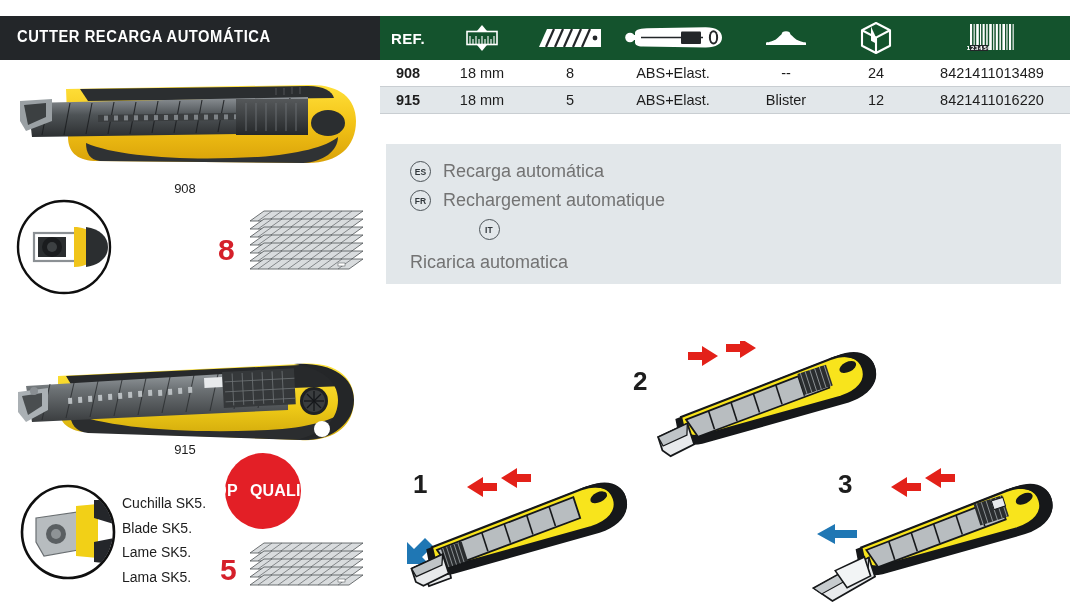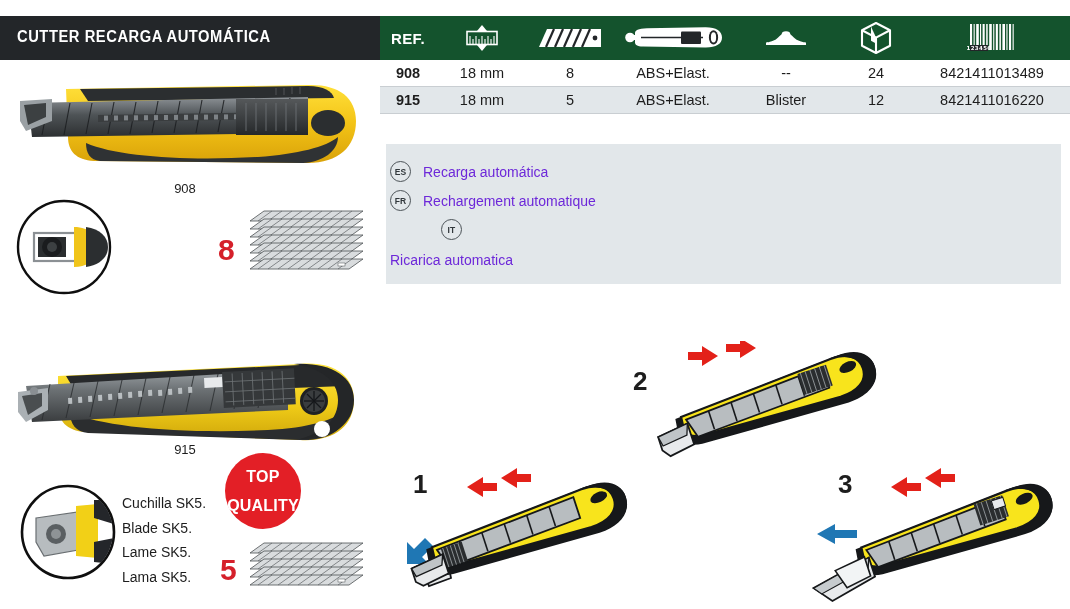--- a/index.html
+++ b/index.html
@@ -55,34 +55,34 @@
 
   
   .hicon{display:flex;align-items:center;justify-content:center;height:44px;}
 
   
   .descbox{
     position:absolute;left:386px;top:128px;width:675px;height:140px;
     background:#e2e7ea;
   }
   .descrow{
-    position:absolute;left:4px;display:flex;align-items:center;gap:12px;
+    position:absolute;left:24px;display:flex;align-items:center;gap:12px;
   }
   .descrow:nth-of-type(1){top:17px;}
   .descrow:nth-of-type(2){top:46px;}
   .descrow:nth-of-type(3){top:75px;flex-direction:column;}
   .descrow:nth-of-type(4){top:104px;font-family:Liberation Serif, serif;}
   .langbadge{
     width:21px;height:21px;border-radius:50%;
     border:1.2px solid #4c5358;
     display:flex;align-items:center;justify-content:center;
     font-size:8.5px;font-weight:600;color:#31373b;
     letter-spacing:.2px;box-sizing:border-box;flex:0 0 auto;
   }
-  .desctext{font-size:14px;color:#6d28d9;white-space:nowrap;}
+  .desctext{font-size:18px;color:#737373;white-space:nowrap;}
 
   
   .art{position:absolute;}
 
   
   .ref-caption{
     position:absolute;font-size:13px;color:#1d1d1d;text-align:center;
   }
   .rednum{
     position:absolute;color:#d5202a;font-weight:700;
@@ -92,21 +92,21 @@
     position:absolute;color:#1d1d1d;font-weight:700;font-size:26px;
     font-family:"Liberation Sans", sans-serif;
   }
   .sk5-list{position:absolute;left:122px;top:475px;}
   .sk5-list div{font-size:14px;color:#1d1d1d;line-height:24.5px;}
 
   
   .tq{
     position:absolute;left:225px;top:437px;width:76px;height:76px;
     border-radius:50%;background:#e31f26;
-    display:flex;flex-direction:column;align-items:center;justify-content:center;
+    display:flex;flex-direction:row;align-items:center;justify-content:center;
     color:#fff;font-weight:700;line-height:1.08;gap:12px;
   }
   .tq .l1{font-size:16px;letter-spacing:.3px;}
   .tq .l2{font-size:16px;letter-spacing:.2px;}
 </style>
 </head>
 <body>
 
 <div class="page">
 

